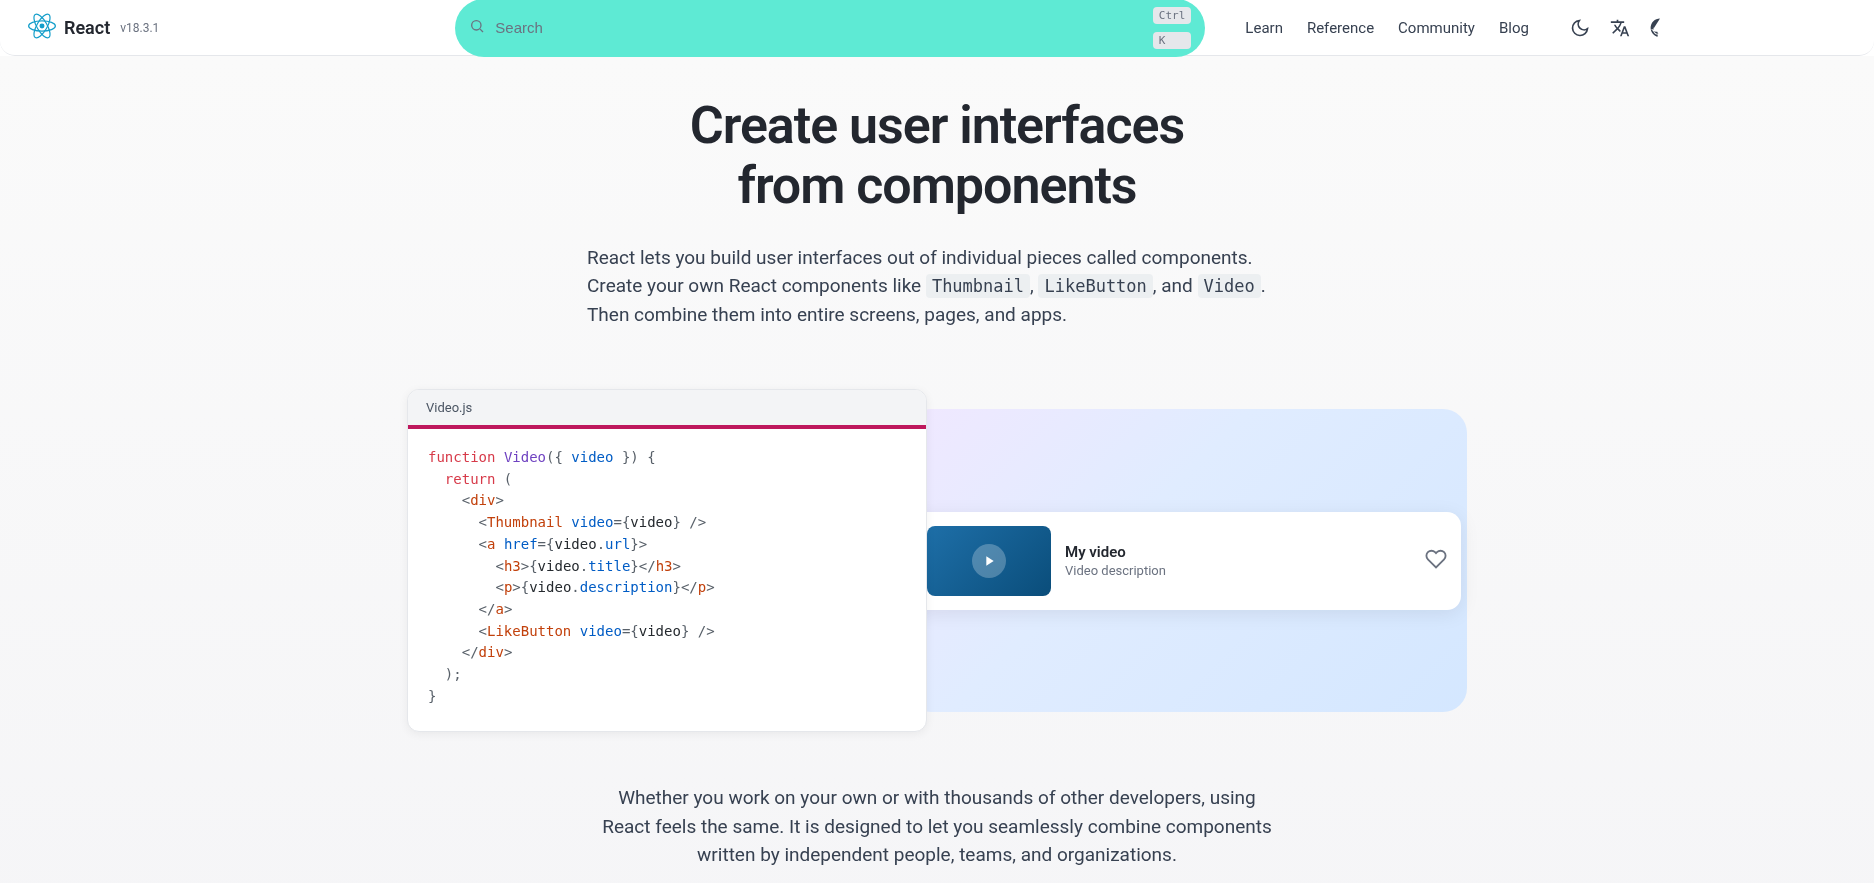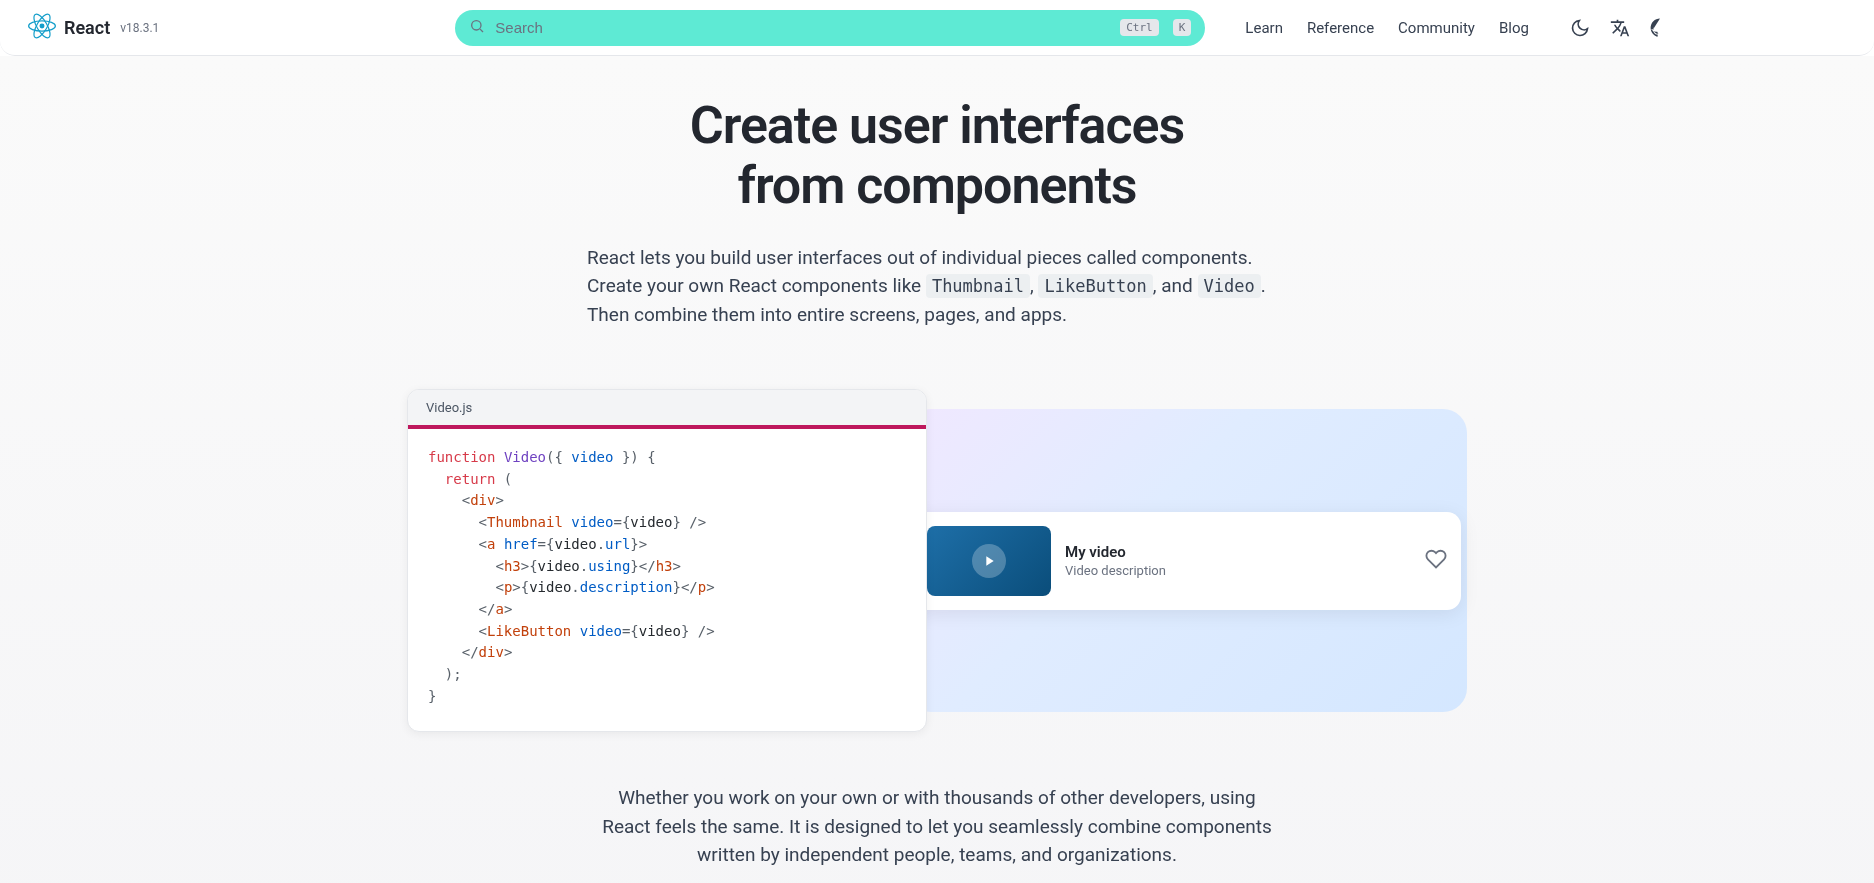--- a/index.html
+++ b/index.html
@@ -31,21 +31,21 @@
     display: flex; align-items: center;
     background: #5eead4;
     border-radius: 999px;
     padding: 8px 14px;
     gap: 10px;
   }
   .search input {
     flex: 1; border: none; background: transparent; outline: none; font-size: 15px; color: #374151;
   }
   .search input::placeholder { color: #6b7280; }
-  .kbd-group { display: flex; gap: 14px; }
+  .kbd-group { display: flex; gap: 8px; flex-direction: column; }
   .kbd {
     font-family: ui-monospace, SFMono-Regular, Menlo, monospace;
     font-size: 11px;
     background: #e5e7eb;
     color: #6b7280;
     border-radius: 4px;
     padding: 2px 6px;
   }
   nav.primary { display: flex; gap: 24px; margin-left: 24px; }
   nav.primary a { color: #374151; font-size: 15px; text-decoration: none; cursor: pointer; }
@@ -247,21 +247,21 @@
         </div>
       </div>
 
       <div class="code-card">
         <div class="code-tab">Video.js</div>
 <pre class="code"><span class="tok-kw">function</span> <span class="tok-fn">Video</span><span class="tok-pun">({ </span><span class="tok-var">video</span><span class="tok-pun"> }) {</span>
   <span class="tok-kw">return</span><span class="tok-pun"> (</span>
     <span class="tok-pun">&lt;</span><span class="tok-tag">div</span><span class="tok-pun">&gt;</span>
       <span class="tok-pun">&lt;</span><span class="tok-tag">Thumbnail</span> <span class="tok-attr">video</span><span class="tok-pun">={</span><span class="tok-plain">video</span><span class="tok-pun">} /&gt;</span>
       <span class="tok-pun">&lt;</span><span class="tok-tag">a</span> <span class="tok-attr">href</span><span class="tok-pun">={</span><span class="tok-plain">video</span><span class="tok-pun">.</span><span class="tok-attr">url</span><span class="tok-pun">}&gt;</span>
-        <span class="tok-pun">&lt;</span><span class="tok-tag">h3</span><span class="tok-pun">&gt;{</span><span class="tok-plain">video</span><span class="tok-pun">.</span><span class="tok-attr">using</span><span class="tok-pun">}&lt;/</span><span class="tok-tag">h3</span><span class="tok-pun">&gt;</span>
+        <span class="tok-pun">&lt;</span><span class="tok-tag">h3</span><span class="tok-pun">&gt;{</span><span class="tok-plain">video</span><span class="tok-pun">.</span><span class="tok-attr">title</span><span class="tok-pun">}&lt;/</span><span class="tok-tag">h3</span><span class="tok-pun">&gt;</span>
         <span class="tok-pun">&lt;</span><span class="tok-tag">p</span><span class="tok-pun">&gt;{</span><span class="tok-plain">video</span><span class="tok-pun">.</span><span class="tok-attr">description</span><span class="tok-pun">}&lt;/</span><span class="tok-tag">p</span><span class="tok-pun">&gt;</span>
       <span class="tok-pun">&lt;/</span><span class="tok-tag">a</span><span class="tok-pun">&gt;</span>
       <span class="tok-pun">&lt;</span><span class="tok-tag">LikeButton</span> <span class="tok-attr">video</span><span class="tok-pun">={</span><span class="tok-plain">video</span><span class="tok-pun">} /&gt;</span>
     <span class="tok-pun">&lt;/</span><span class="tok-tag">div</span><span class="tok-pun">&gt;</span>
   <span class="tok-pun">);</span>
 <span class="tok-pun">}</span></pre>
       </div>
     </div>
 
     <p class="closing">Whether you work on your own or with thousands of other developers, using React feels the same. It is designed to let you seamlessly combine components written by independent people, teams, and organizations.</p>

